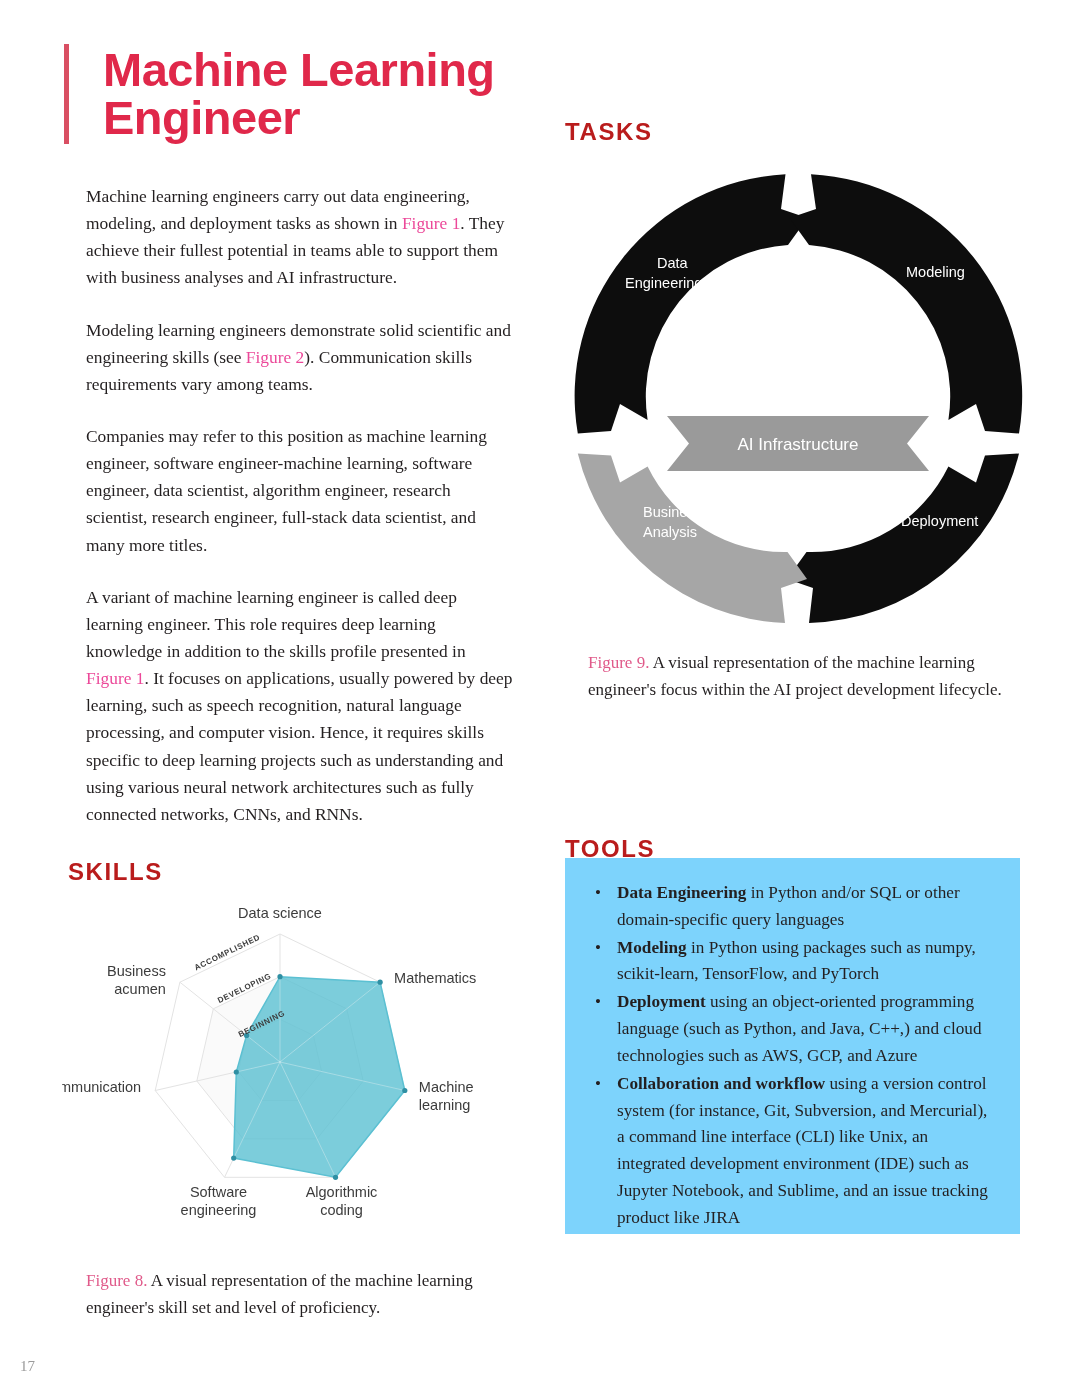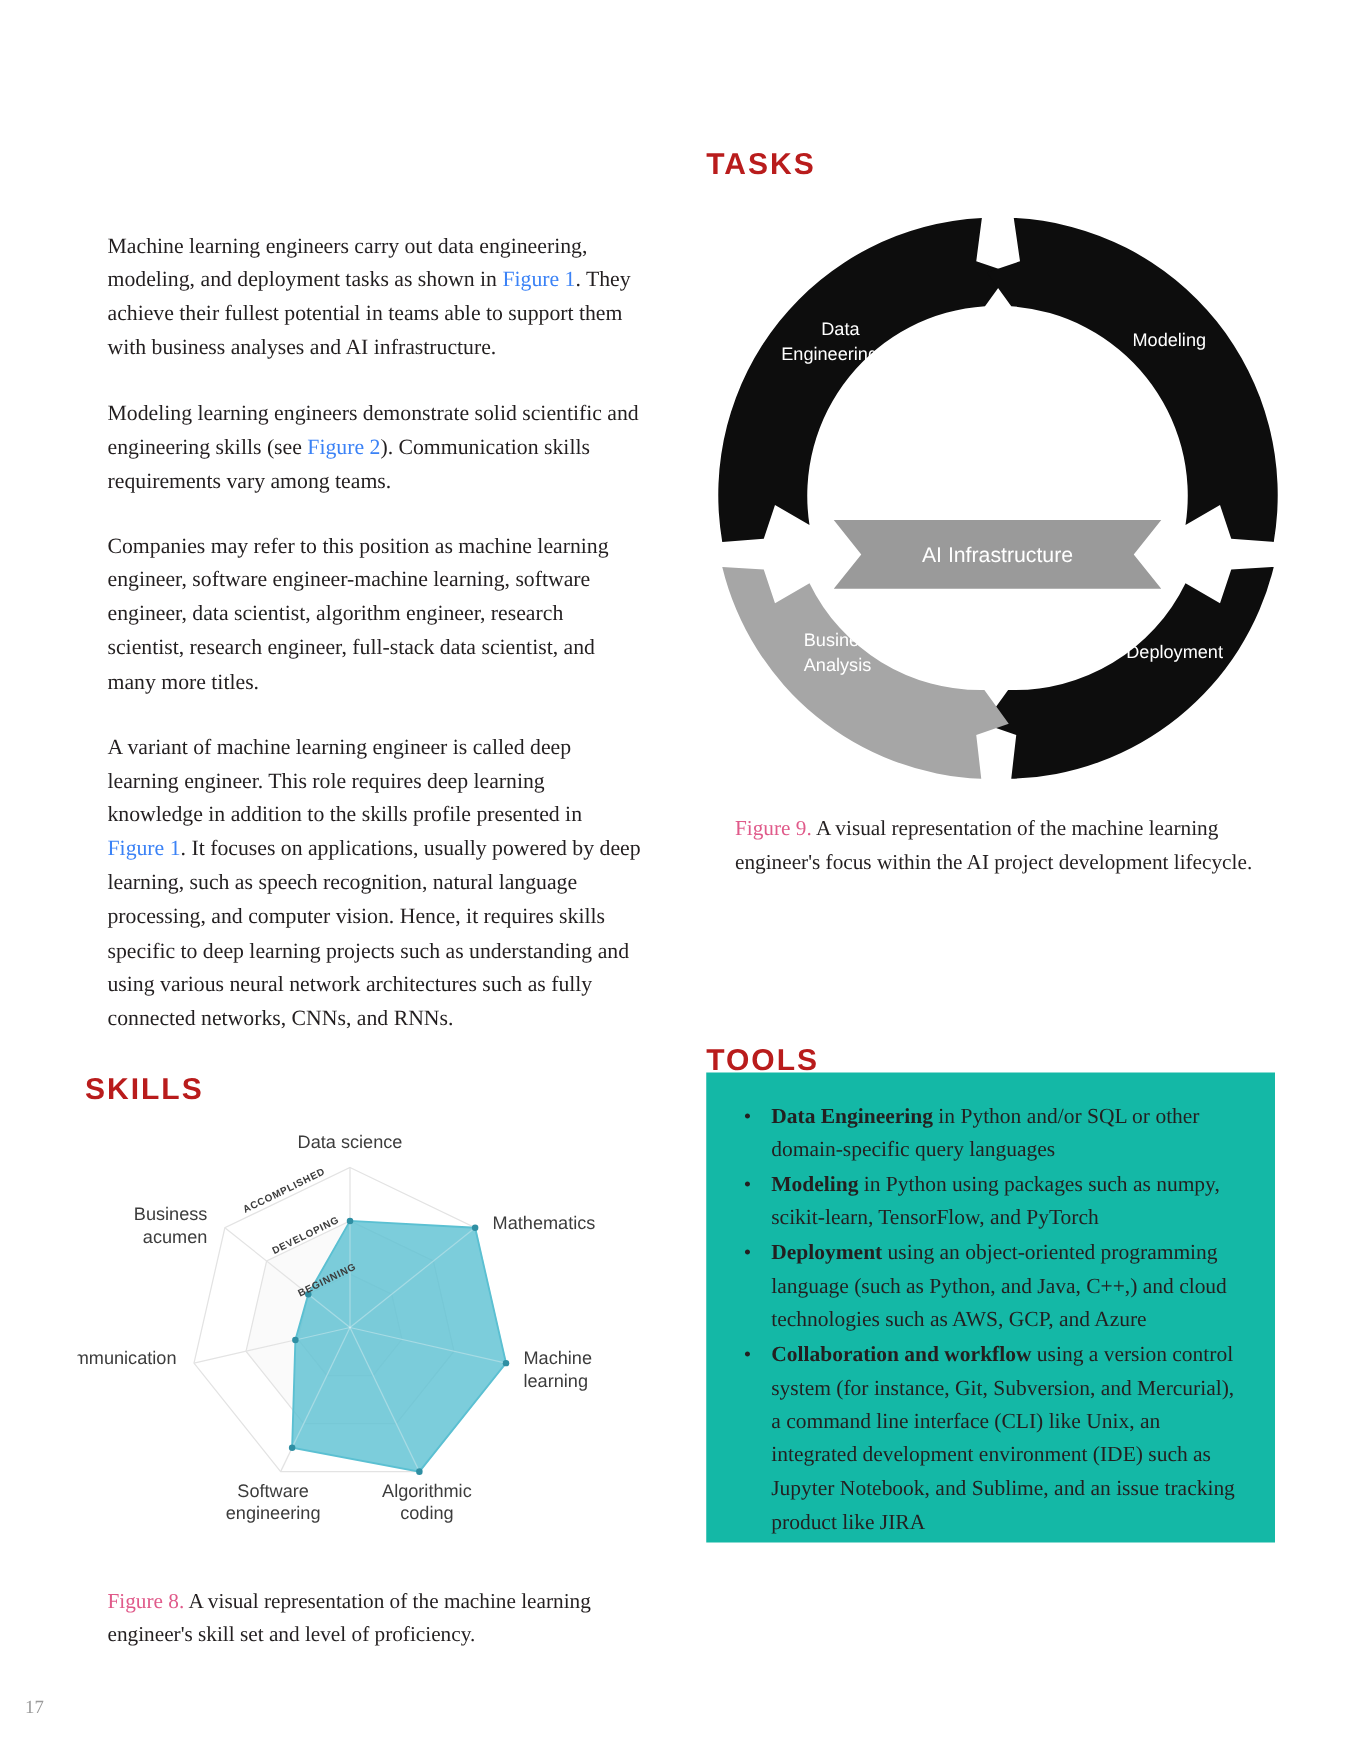--- a/index.html
+++ b/index.html
@@ -28,21 +28,21 @@
 
   
   .left-col{position:absolute;left:86px;top:183px;width:428px;}
   .para{
     font-size:17.4px;
     line-height:1.56;
     margin:0 0 25px 0;
     color:#231f20;
     text-align:left;
   }
-  .figref{color:#3b82f6;}
+  .figref{color:#ec4899;}
 
   
   .sec-head{
     font-family:Liberation Sans, sans-serif;
     font-weight:bold;
     font-size:24px;
     letter-spacing:1.6px;
     color:#b91c1c;
     margin:0;
   }
@@ -78,21 +78,21 @@
     font-size:14.5px;fill:#3c3c3c;
   }
   .radar-ring-label{
     font-family:"Liberation Sans", sans-serif;
     font-size:8px;font-weight:bold;fill:#3c3c3c;letter-spacing:0.6px;
   }
 
   
   .tools-box{
     position:absolute;left:565px;top:858px;width:455px;height:376px;
-    background:#14b8a6;
+    background:#7dd3fc;
     box-sizing:border-box;
     padding:22px 26px 22px 20px;
   }
   .tools-list{margin:0;padding:0 0 0 32px;list-style:none;}
   .tools-list li{
     position:relative;
     font-size:17.2px;line-height:1.56;
     margin-bottom:1px;
     color:#231f20;
   }
@@ -107,20 +107,24 @@
     position:absolute;left:20px;top:1358px;
     font-size:15px;color:#9a9a9a;
     font-family:"Liberation Serif", serif;
   }
 </style>
 </head>
 <body>
 
 <div class="page">
 
+  <div class="title-wrap">
+    <div class="title-bar"></div>
+    <h1 class="title"><span>Machine Learning</span><br><span>Engineer</span></h1>
+  </div>
 
   <div class="left-col" id="body-col">
       <p class="para"><span>Machine learning engineers carry out data engineering, modeling, and deployment tasks as shown in </span><span class="figref">Figure 1</span><span>. They achieve their fullest potential in teams able to support them with business analyses and AI infrastructure.</span></p>
       <p class="para"><span>Modeling learning engineers demonstrate solid scientific and engineering skills (see </span><span class="figref">Figure 2</span><span>). Communication skills requirements vary among teams.</span></p>
       <p class="para"><span>Companies may refer to this position as machine learning engineer, software engineer-machine learning, software engineer, data scientist, algorithm engineer, research scientist, research engineer, full-stack data scientist, and many more titles.</span></p>
       <p class="para"><span>A variant of machine learning engineer is called deep learning engineer. This role requires deep learning knowledge in addition to the skills profile presented in </span><span class="figref">Figure 1</span><span>. It focuses on applications, usually powered by deep learning, such as speech recognition, natural language processing, and computer vision. Hence, it requires skills specific to deep learning projects such as understanding and using various neural network architectures such as fully connected networks, CNNs, and RNNs.</span></p>
     </div>
 
   <div class="sec-head" id="tasks-head">TASKS</div>
   <div class="sec-head" id="skills-head">SKILLS</div>

